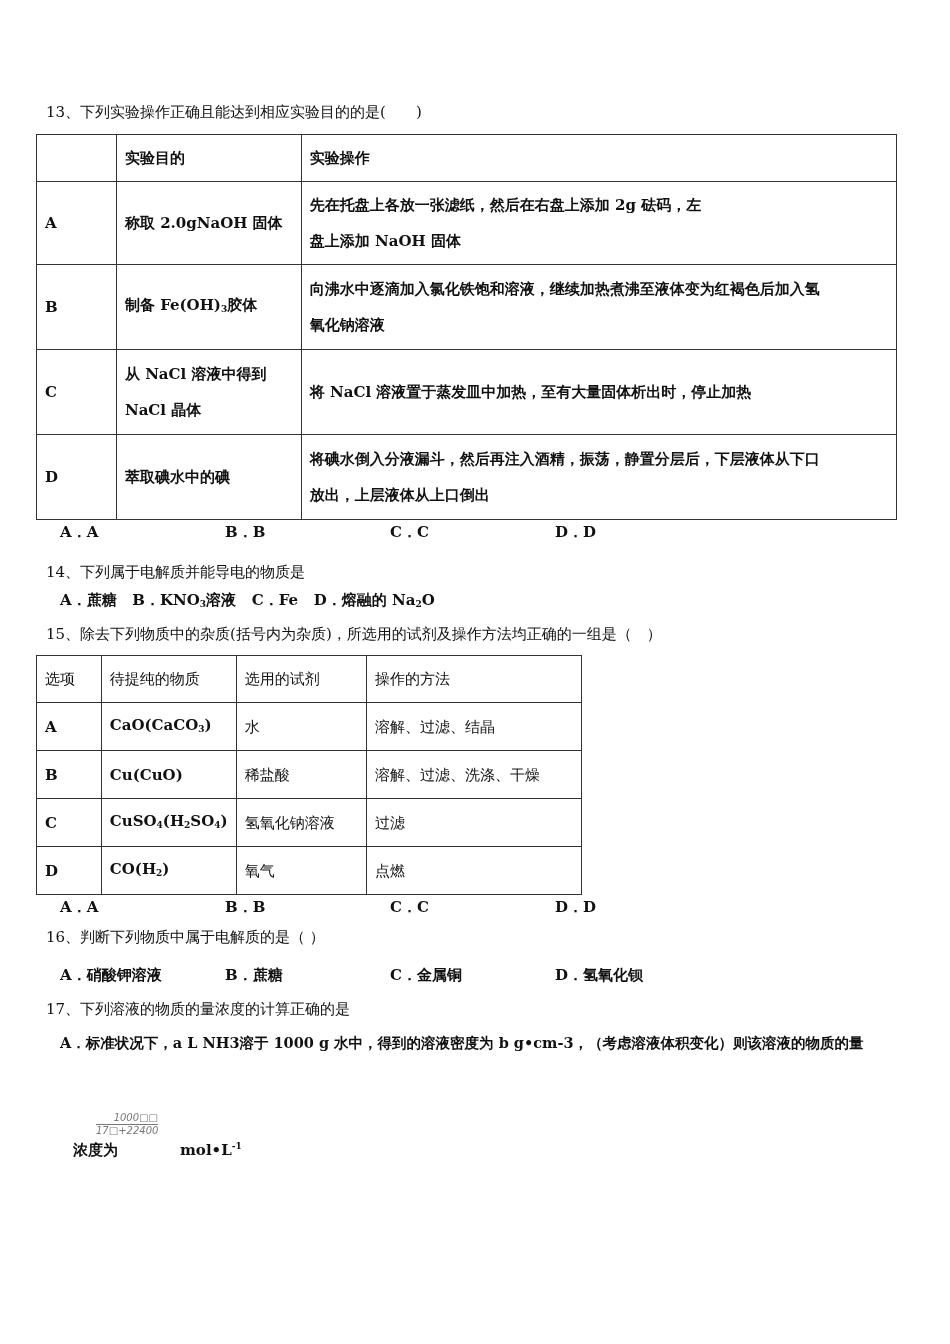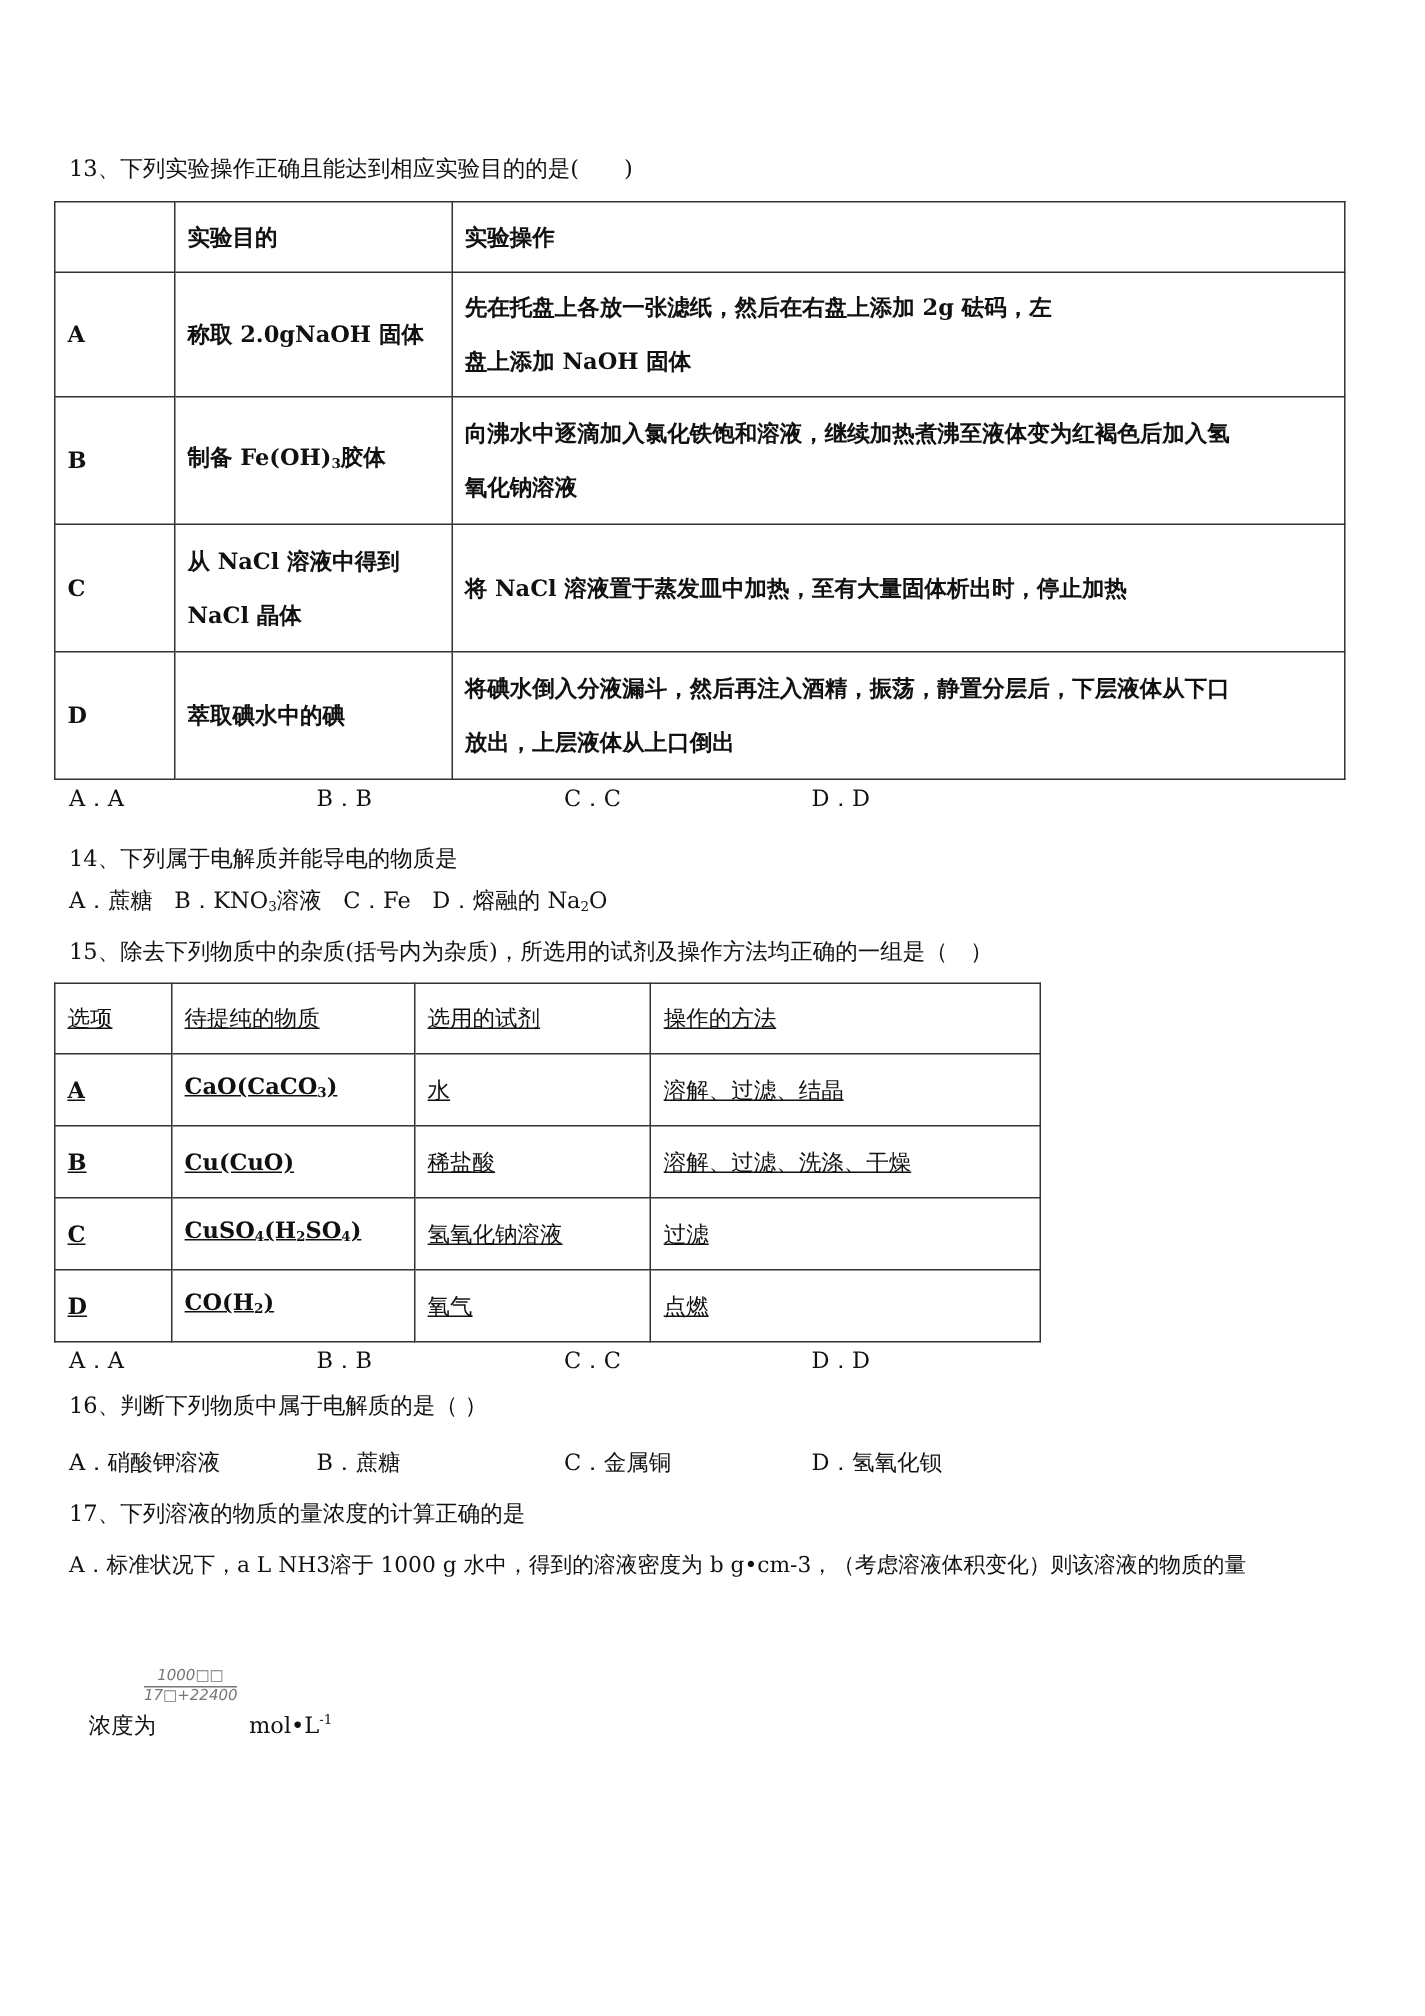--- a/index.html
+++ b/index.html
@@ -2,26 +2,26 @@
 <html><head>
 <meta charset="utf-8">
 <style>
   html, body { margin:0; padding:0; background:#ffffff; }
   body { width:950px; height:1344px; position:relative; overflow:hidden;
          font-family:"DejaVu Serif","Liberation Serif",serif; color:#111; }
   .line { position:absolute; left:46px; font-size:15px; white-space:nowrap; }
   .q-title { font-weight:normal;text-align:right; }
   table { border-collapse:collapse; position:absolute; font-size:15px; font-weight:bold; }
   td { border:1.5px solid #333; vertical-align:middle; padding:0 8px; line-height:36px; }
-  .opts { position:absolute; left:46px; font-size:15px; font-weight:normal; white-space:nowrap; }
+  .opts { position:absolute; left:60px; font-size:15px; font-weight:bold; white-space:nowrap; }
   .opts span { display:inline-block; }
   sub { font-size:9px; vertical-align:-2px; }
   sup { font-size:9px; vertical-align:6px; }
   .frac { position:absolute; left:96px; top:1112px; font-family:"DejaVu Sans","Liberation Sans",sans-serif;
-          font-style:italic; font-size:10px; color:#777; text-align:center; width:62px; }
+          font-style:italic; font-size:10px; color:#777; text-align:right; width:62px; }
   .frac .num { border-bottom:1px solid #777; padding-bottom:1px; }
 </style>
 </head>
 <body>
 
 <div class="line q-title" style="top:103px;">13、下列实验操作正确且能达到相应实验目的的是(　　)</div>
 
 <table style="left:36px; top:134px; width:861px;">
   <colgroup>
       <col style="width:80px">
@@ -76,21 +76,21 @@
 <div class="line" style="top:563px;">14、下列属于电解质并能导电的物质是</div>
 <div class="opts" style="top:591px;">
   <span>A．蔗糖</span>&nbsp;&nbsp;
   <span><span>B．KNO</span><sub>3</sub><span>溶液</span></span>&nbsp;&nbsp;
   <span>C．Fe</span>&nbsp;&nbsp;
   <span><span>D．熔融的 Na</span><sub>2</sub><span>O</span></span>
 </div>
 
 <div class="line" style="top:625px;">15、除去下列物质中的杂质(括号内为杂质)，所选用的试剂及操作方法均正确的一组是（　）</div>
 
-<table style="left:36px; top:655px; width:658px;text-decoration:underline;">
+<table style="left:36px; top:655px; width:546px;">
   <colgroup>
       <col style="width:65px">
       <col style="width:134px">
       <col style="width:131px">
       <col style="width:216px">
     </colgroup>
   <tbody>
       <tr style="height:47px">
     <td style="font-weight:normal">选项</td>
     <td style="font-weight:normal">待提纯的物质</td>

